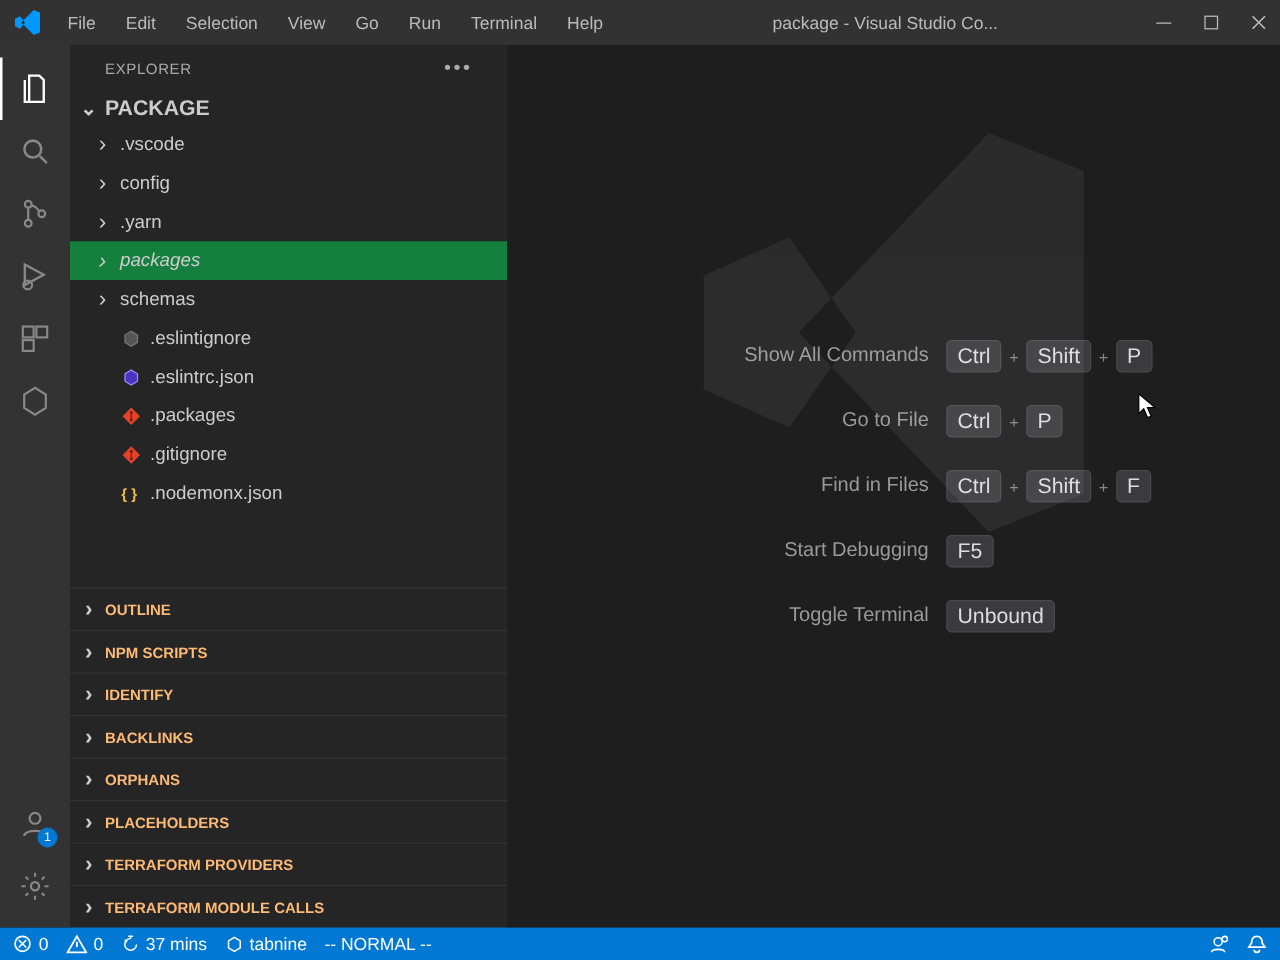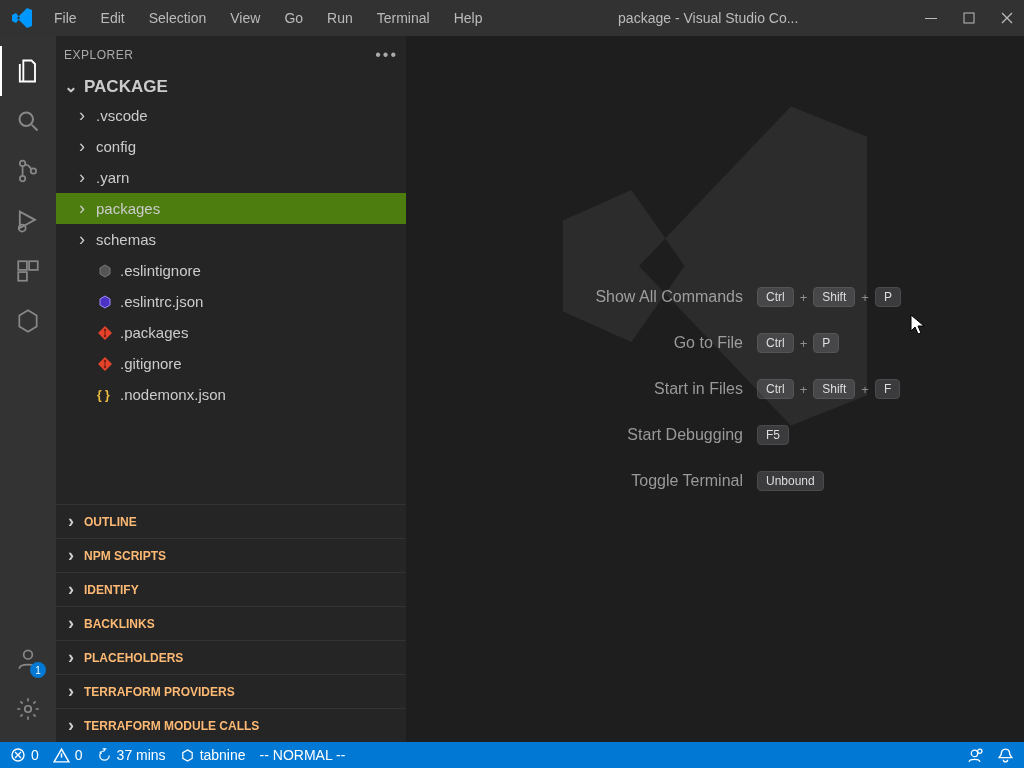--- a/index.html
+++ b/index.html
@@ -12,39 +12,39 @@
 .title-bar .win-ctrl { display:flex; gap:24px; }
 .title-bar .win-ctrl span { color:#bbb; font-size:14px; }
 .main { flex:1; display:flex; overflow:hidden; }
 .activity-bar { width:56px; background:#333333; display:flex; flex-direction:column; align-items:center; padding-top:10px; position:relative; }
 .activity-bar .act-item { width:56px; height:50px; display:flex; align-items:center; justify-content:center; color:#888; position:relative; }
 .activity-bar .act-item.active { color:#fff; }
 .activity-bar .act-item.active::before { content:""; position:absolute; left:0; top:0; bottom:0; width:2px; background:#fff; }
 .activity-bar .bottom-icons { margin-top:auto; margin-bottom:8px; }
 .badge { position:absolute; bottom:6px; right:10px; background:#0078d4; color:#fff; border-radius:10px; font-size:10px; min-width:16px; height:16px; display:flex; align-items:center; justify-content:center; padding:0 3px; }
 .sidebar { width:350px; background:#252526; display:flex; flex-direction:column; overflow:hidden; }
-.side-header { height:38px; display:flex; align-items:center; justify-content:space-between; padding:0 8px; color:#aaa; font-size:12px; letter-spacing:.5px; }
+.side-header { height:38px; display:flex; align-items:center; justify-content:space-between; padding:0 28px; color:#aaa; font-size:12px; letter-spacing:.5px; }
 .side-header .dots { color:#aaa; font-size:16px; letter-spacing:2px; }
 .tree { flex:1; overflow:auto; }
 .sect-head { display:flex; align-items:center; gap:6px; padding:3px 8px; font-size:17px; font-weight:700; color:#ccc; }
 .tree-row { display:flex; align-items:center; height:31px; padding-left:18px; gap:6px; font-size:15px; color:#ccc; }
-.tree-row.sel { background:#4d7c0f; }
+.tree-row.sel { background:#15803d;font-style:italic; }
 .tree-row .chev { width:16px; text-align:center; color:#ccc; }
 .tree-row .fi { width:18px; display:inline-flex; align-items:center; justify-content:center; }
 .bottom-sections { }
 .bot-sect { display:flex; align-items:center; gap:6px; padding:6px 8px; border-top:1px solid #333; font-size:12px; font-weight:700; color:#fdba74; }
 .chev-r::before { content:"›"; display:inline-block; font-size:18px; color:#ccc; width:14px; text-align:center; }
 .chev-d::before { content:"⌄"; display:inline-block; font-size:16px; color:#ccc; width:14px; text-align:center; }
 .editor { flex:1; background:#1e1e1e; position:relative; display:flex; flex-direction:column; align-items:center; justify-content:center; }
 .watermark { position:absolute; top:40px; width:380px; height:380px; opacity:.06; }
 .shortcuts { display:flex; flex-direction:column; gap:26px; font-size:16px; color:#999; }
 .shortcut-row { display:flex; align-items:center; gap:14px; justify-content:flex-end; }
 .shortcut-row .label { width:230px; text-align:right; }
 .keys { display:flex; align-items:center; gap:6px; width:160px; }
-.key { background:#3b3b3d; border:1px solid #4a4a4c; border-radius:4px; padding:2px 8px; font-size:12px; color:#ddd; }
+.key { background:#3b3b3d; border:1px solid #4a4a4c; border-radius:4px; padding:2px 8px; font-size:17px; color:#ddd; }
 .plus { color:#888; font-size:13px; }
 .status-bar { height:26px; background:#0078d4; display:flex; align-items:center; color:#fff; font-size:14px; padding:0 10px; gap:14px; }
 .status-bar .spacer { flex:1; }
 .sb-item { display:inline-flex; align-items:center; gap:5px; }
 svg { display:block; }
 .cursor { position:absolute; left:504px; top:278px; pointer-events:none; }
 </style>
 </head>
 <body>
 
@@ -237,20 +237,24 @@
         <div class="bot-sect">
           <span class="chev-r"></span>
           <span>IDENTIFY</span>
         </div>
         <div class="bot-sect">
           <span class="chev-r"></span>
           <span>BACKLINKS</span>
         </div>
         <div class="bot-sect">
           <span class="chev-r"></span>
+          <span>ORPHANS</span>
+        </div>
+        <div class="bot-sect">
+          <span class="chev-r"></span>
           <span>PLACEHOLDERS</span>
         </div>
         <div class="bot-sect">
           <span class="chev-r"></span>
           <span>TERRAFORM PROVIDERS</span>
         </div>
         <div class="bot-sect">
           <span class="chev-r"></span>
           <span>TERRAFORM MODULE CALLS</span>
         </div>
@@ -274,21 +278,21 @@
         </div>
         <div class="shortcut-row">
           <span class="label">Go to File</span>
           <span class="keys">
             <span class="key">Ctrl</span>
             <span class="plus">+</span>
             <span class="key">P</span>
           </span>
         </div>
         <div class="shortcut-row">
-          <span class="label">Start in Files</span>
+          <span class="label">Find in Files</span>
           <span class="keys">
             <span class="key">Ctrl</span>
             <span class="plus">+</span>
             <span class="key">Shift</span>
             <span class="plus">+</span>
             <span class="key">F</span>
           </span>
         </div>
         <div class="shortcut-row">
           <span class="label">Start Debugging</span>

